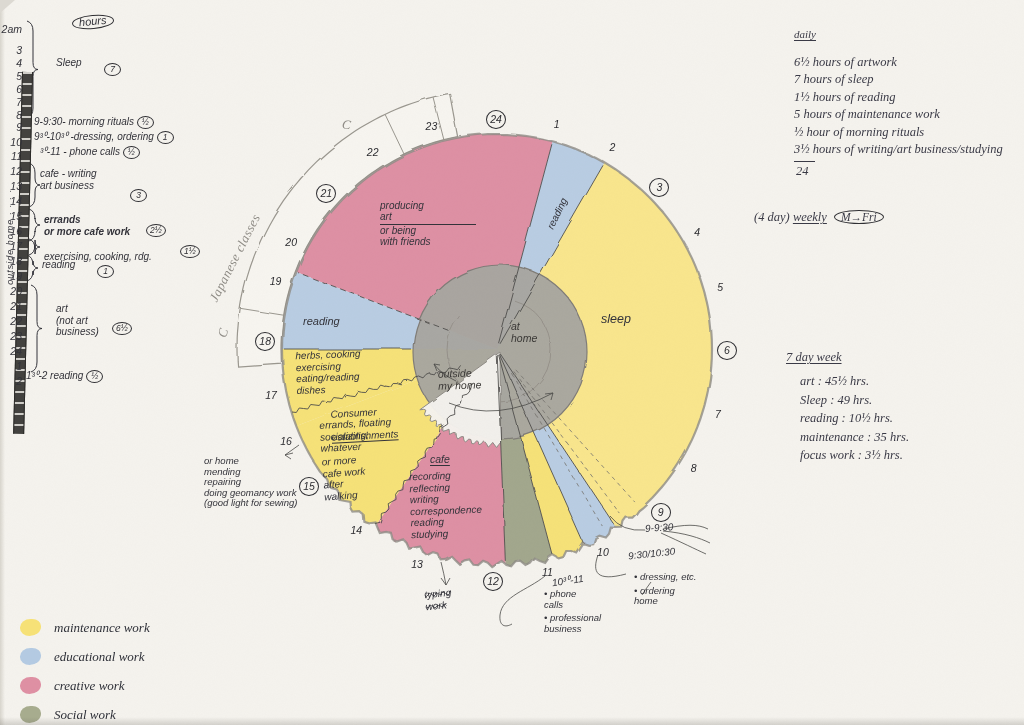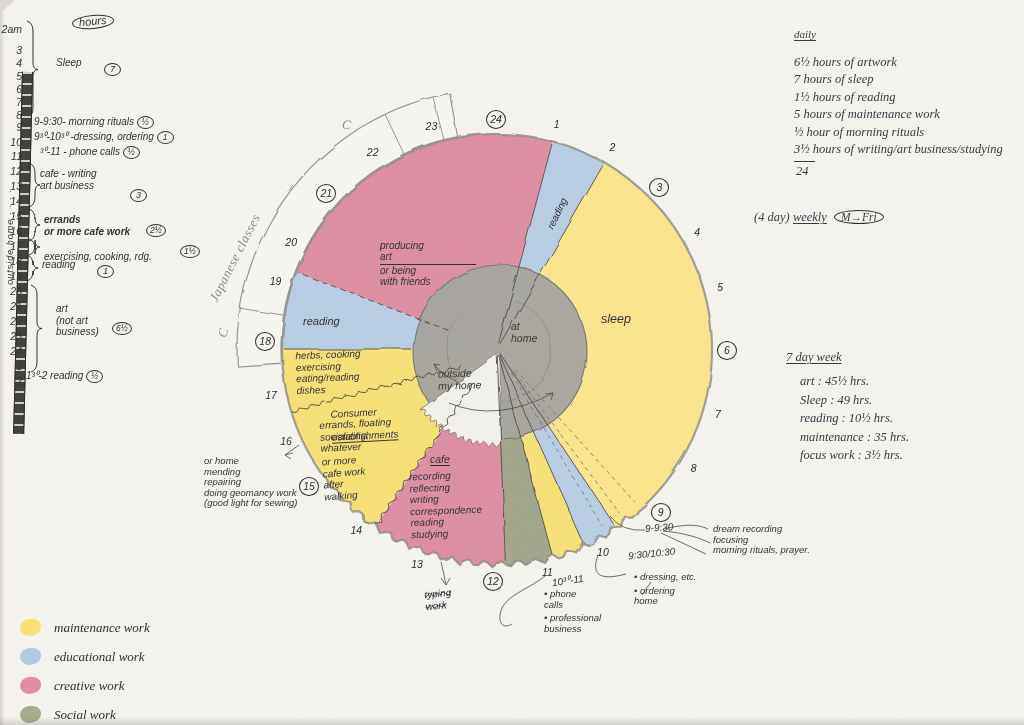--- a/index.html
+++ b/index.html
@@ -150,21 +150,21 @@
     <div id="week7-lines" style="margin-left:14px;margin-top:7px;line-height:18.5px;">
         <div>art : 45½ hrs.</div>
         <div>Sleep : 49 hrs.</div>
         <div>reading : 10½ hrs.</div>
         <div>maintenance : 35 hrs.</div>
         <div>focus work : 3½ hrs.</div>
       </div>
   </div>
 
   <div class="abs txt print" style="left:380px;top:188px;">
-    <span style="display:inline-block;border-bottom:1px solid #33333a;width:96px;padding-bottom:1px;margin-top:40px;">producing
+    <span style="display:inline-block;border-bottom:1px solid #33333a;width:96px;padding-bottom:1px;">producing
 art</span>
     <span style="display:block;">or being
 with friends</span>
   </div>
   <div class="abs txt print" style="left:532px;top:194px;width:64px;transform:rotate(-64deg);">reading</div>
   <div class="abs txt print" style="left:601px;top:314px;font-size:12.5px;">sleep</div>
   <div class="abs txt print" style="left:303px;top:316px;font-size:11px;">reading</div>
   <div class="abs txt print" style="left:296px;top:349px;transform:rotate(-2deg);">herbs, cooking
 exercising
 eating/reading
@@ -196,21 +196,20 @@
   <div class="abs txt script pencil" style="left:219px;top:325px;font-size:13px;transform:rotate(-75deg);">C</div>
 
   <div class="abs txt print" style="left:204px;top:456px;font-size:9.5px;line-height:10.5px;">or home
 mending
 repairing
 doing geomancy work
 (good light for sewing)</div>
   <div class="abs txt print" style="left:425px;top:588px;transform:rotate(-5deg);text-decoration:line-through;text-decoration-style:wavy;">typing
 work</div>
   <div class="abs txt print" style="left:645px;top:522px;transform:rotate(-4deg);">9-9:30</div>
-  <div class="abs txt print" id="morning-bullets" style="left:713px;top:524px;font-size:9.5px;line-height:10.5px;"><div>dream recording</div><div>focusing</div><div>morning rituals, prayer.</div></div>
   <div class="abs txt print" style="left:628px;top:548px;transform:rotate(-6deg);">9:30/10:30</div>
   <div class="abs txt print" id="dressing-bullets" style="left:634px;top:572px;font-size:9.5px;line-height:10.5px;"><div style="white-space: pre-line; margin-bottom: 3px;">• dressing, etc.</div><div style="white-space: pre-line; margin-bottom: 3px;">• ordering
 home</div></div>
   <div class="abs txt print" style="left:552px;top:575px;transform:rotate(-8deg);">10³⁰-11</div>
   <div class="abs txt print" id="phone-bullets" style="left:544px;top:589px;font-size:9.5px;line-height:10.5px;"><div style="white-space: pre-line; margin-bottom: 3px;">• phone
 calls</div><div style="white-space: pre-line; margin-bottom: 3px;">• professional
 business</div></div>
 
   <div id="legend">
       <div class="lrow" style="top: 618px;"><span class="dot" style="background: rgb(247, 223, 99);"></span><span class="lbl script">maintenance work</span></div>

